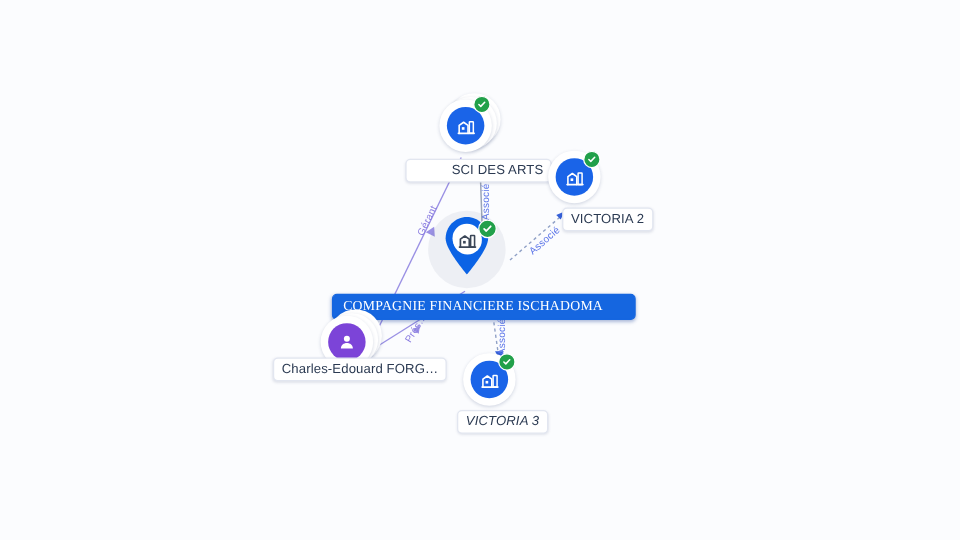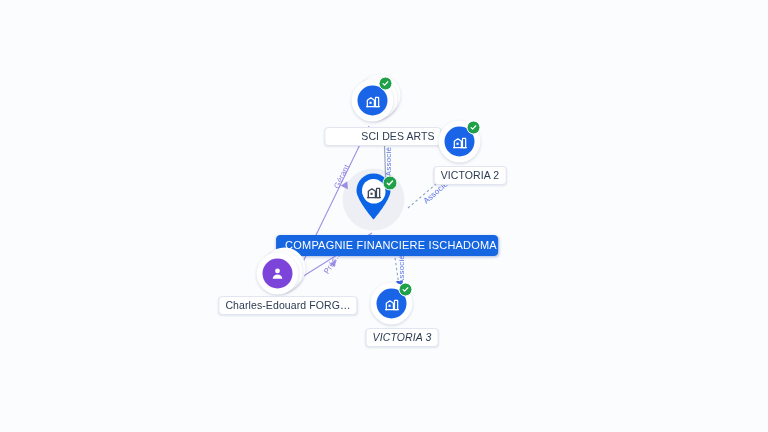--- a/index.html
+++ b/index.html
@@ -137,24 +137,25 @@
     line-height: 12px;
     color: #2b3a52;
     box-shadow: 0 1px 2px rgba(40,60,110,0.12);
     letter-spacing: 0.1px;
   }
   .node-label.primary {
     background: #1566e0;
     border-color: #1566e0;
     color: #ffffff;
     font-size: 11px;
-    padding: 3px 0 4px 8px;
+    padding: 3px 25px 4px 8px;
     border-radius: 4px;
     letter-spacing: 0.2px;
     box-shadow: 0 1px 3px rgba(20,60,150,0.35);
+    font-family: Liberation Serif, serif;
   }
 
   
   .edge-label {
     position: absolute;
     font-size: 8px;
     letter-spacing: 0.2px;
     color: #5b74e8;
     white-space: nowrap;
     transform-origin: 50% 50%;
@@ -248,21 +249,21 @@
             <rect x="7" y="13" width="3" height="3" fill="#fff"></rect>
           </svg>
         </div>
         <div class="check-badge" style="left:28px; top:0px;">
           <svg width="8" height="8" viewBox="0 0 12 12">
             <path d="M2.4 6.2 L4.7 8.4 L9.4 3.4" stroke="#fff" stroke-width="1.8" fill="none" stroke-linecap="round" stroke-linejoin="round"></path>
           </svg>
         </div>
       </div>
     </div>
-    <div class="node-label" style="left:0; top:14px;">VICTORIA 2</div>
+    <div class="node-label" style="left:16px; top:14px;">VICTORIA 2</div>
   </div>
 
   <div class="node" style="left:389px; top:215px;">
     <div class="node-visual" style="left:0; top:0;">
       <div class="pin-node" style="margin-left:-31px; margin-top:-31px;">
         <div class="pin-halo"></div>
         <svg class="pin-shape" viewBox="0 0 38 48">
           <path d="M19 47 C19 47 36 27.5 36 18.2 C36 8.7 28.4 1 19 1 C9.6 1 2 8.7 2 18.2 C2 27.5 19 47 19 47 Z" fill="#0b63e5"></path>
           <circle cx="19" cy="18" r="11.5" fill="#ffffff"></circle>
         </svg>
@@ -291,21 +292,21 @@
         <div class="card c2"></div>
         <div class="card c1"></div>
         <div class="disc person">
           <svg width="16" height="16" viewBox="0 0 24 24" fill="none">
             <circle cx="12" cy="8.2" r="3.6" fill="#fff"></circle>
             <path d="M4.8 20c0-4.1 3.3-6.6 7.2-6.6s7.2 2.5 7.2 6.6z" fill="#fff"></path>
           </svg>
         </div>
       </div>
     </div>
-    <div class="node-label" style="left:0; top:12px;">Charles-Edouard FORG…</div>
+    <div class="node-label" style="left:0; top:2px;">Charles-Edouard FORG…</div>
   </div>
 
   <div class="node" style="left:402px; top:314px;">
     <div class="node-visual" style="left:0; top:0;">
       <div class="circle-node" style="margin-left:-21px; margin-top:-21px;">
         <div class="card c1"></div>
         <div class="disc">
           <svg width="17" height="17" viewBox="0 0 24 24" fill="none">
             <path d="M3 20h18" stroke="#fff" stroke-width="1.8" stroke-linecap="round"></path>
             <path d="M4 20V11l5-3.5L14 11v9" stroke="#fff" stroke-width="1.8" stroke-linejoin="round" stroke-linecap="round" fill="none"></path>

